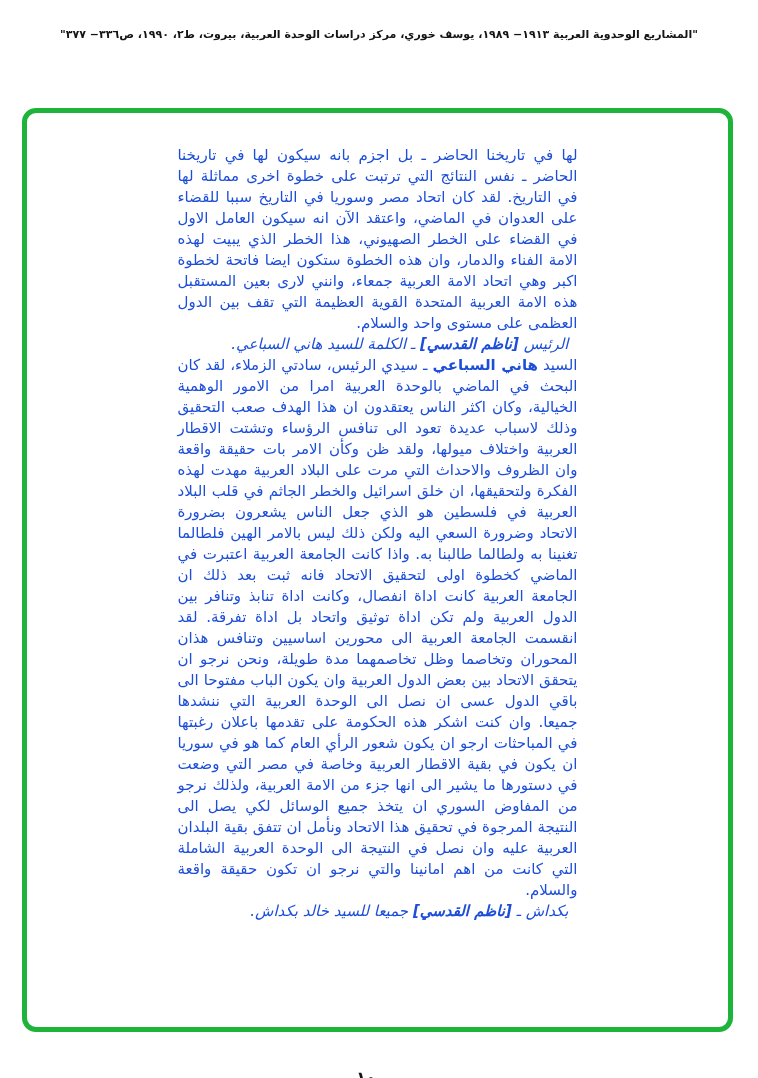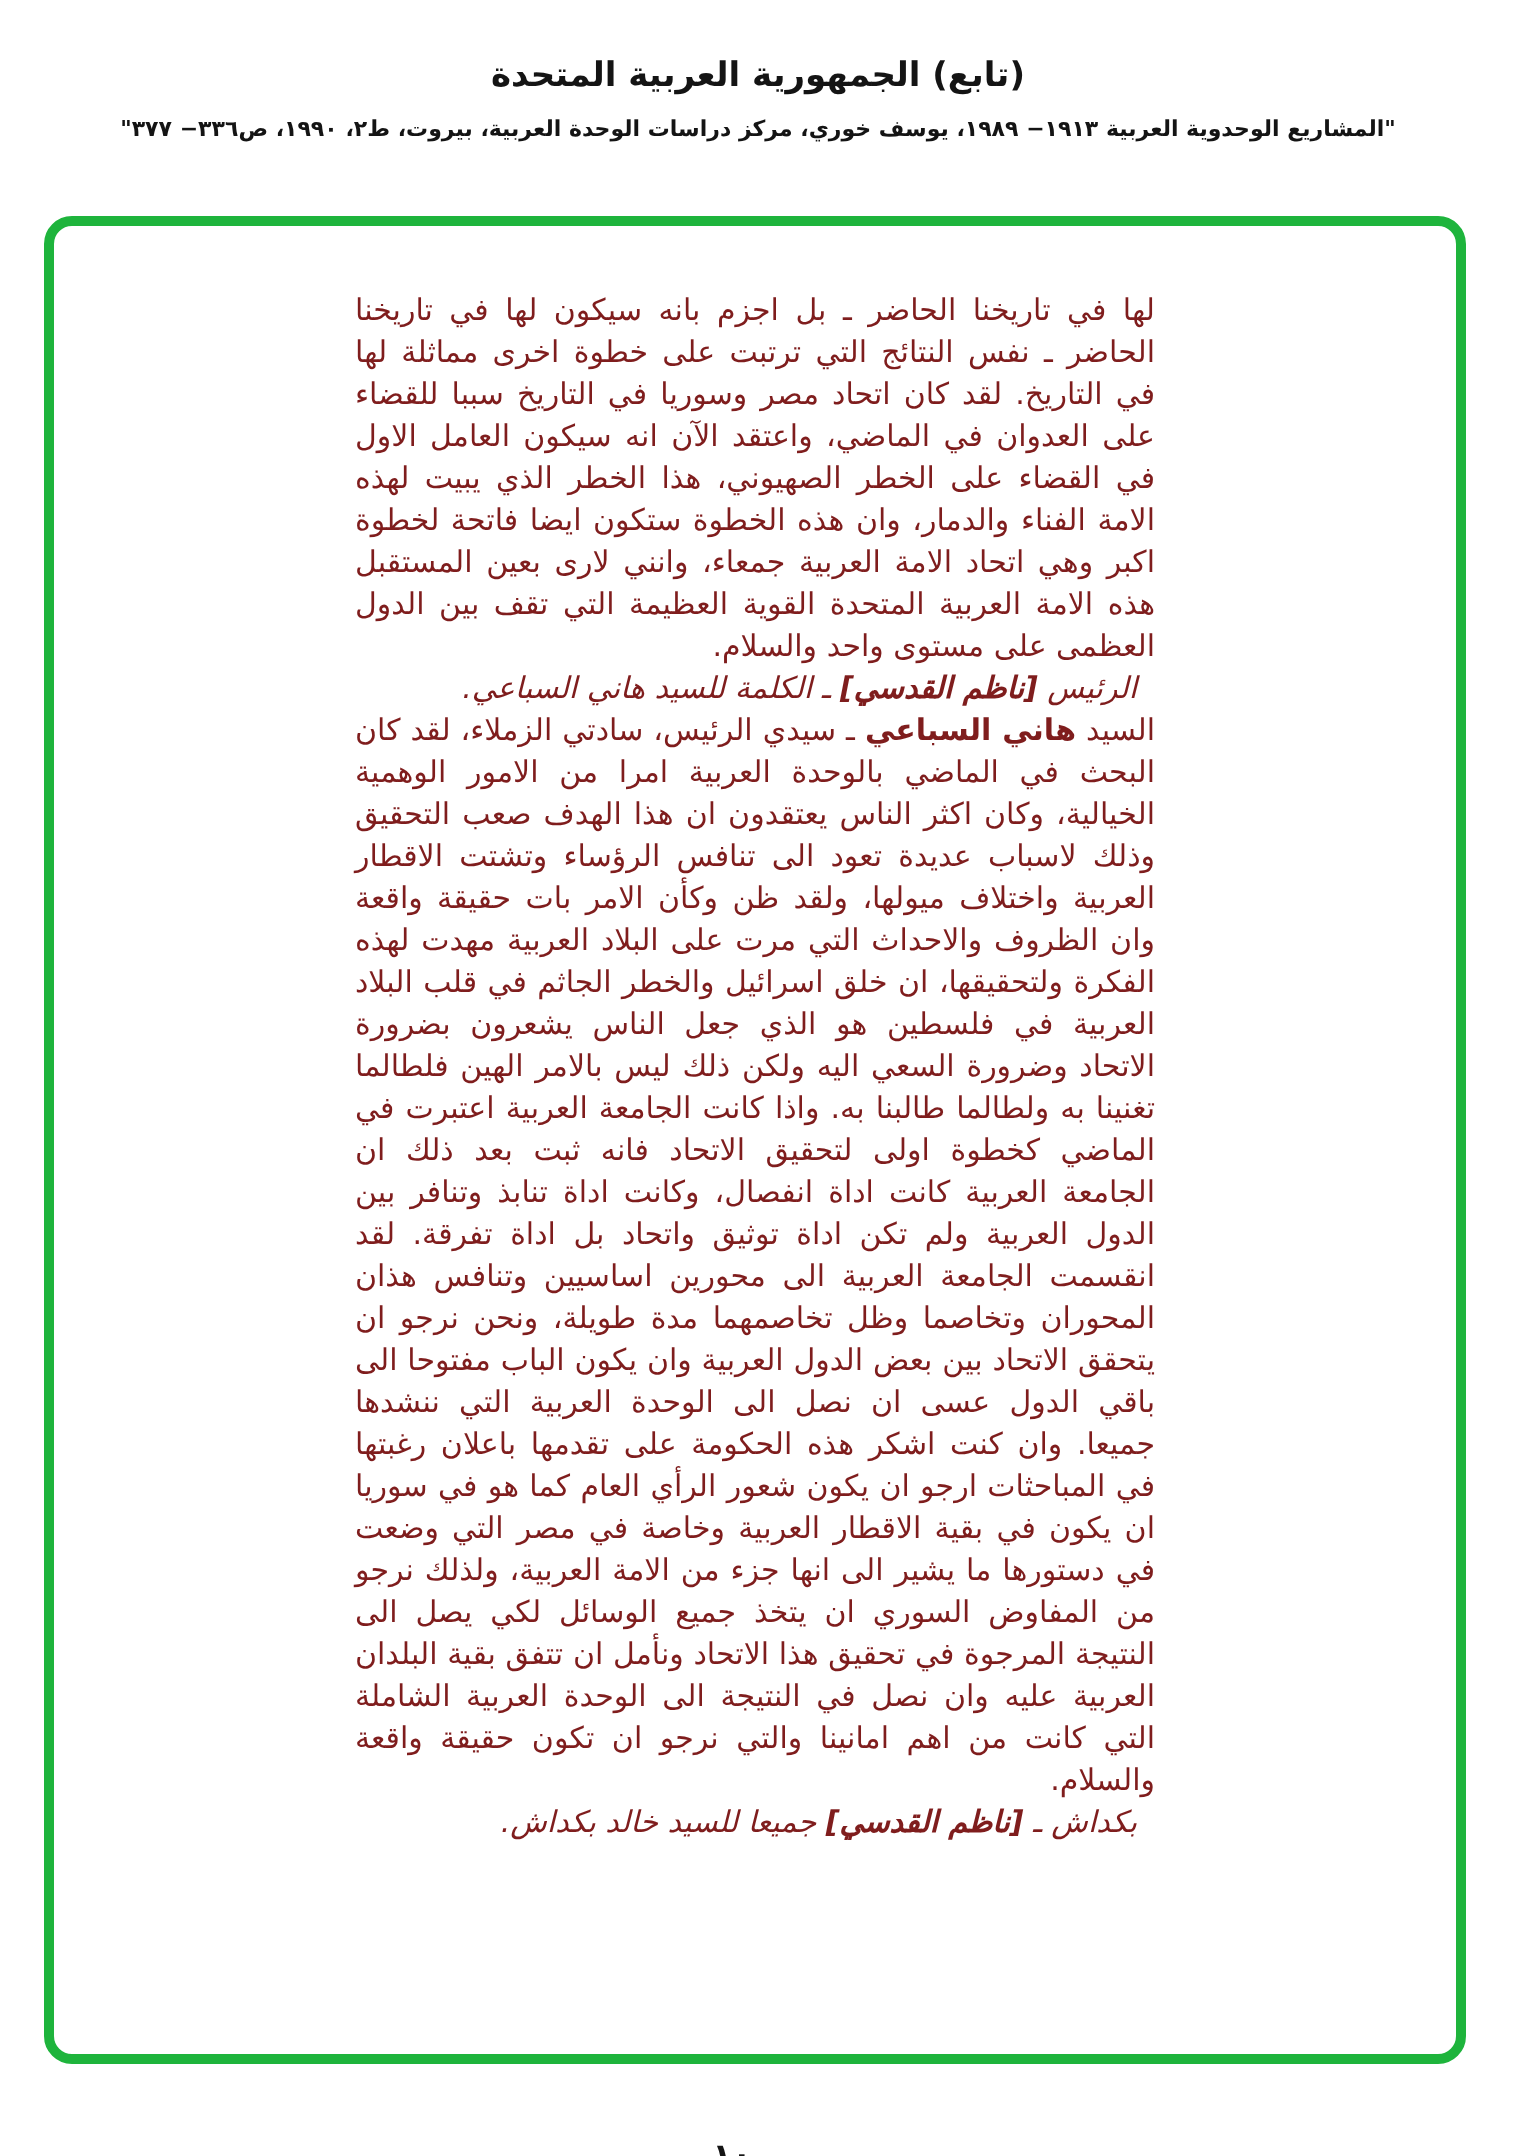--- a/index.html
+++ b/index.html
@@ -46,21 +46,21 @@
     border-radius: 14px;
     background: #ffffff;
   }
   .text-column {
     width: 400px;
     margin: 32px auto 0 auto;
     direction: rtl;
     text-align: justify;
     font-size: 15px;
     line-height: 21px;
-    color: #7f1d1d;
+    color: #1d4ed8;
   }
   .text-column p {
     margin: 0;
     padding: 0;
   }
   .para-indent {
     text-indent: 9px;
     font-style: italic;
   }
   .bold-name {
@@ -78,21 +78,20 @@
     font-weight: bold;
     direction: rtl;
   }
 </style>
 </head>
 <body>
 
 <div class="page">
 
   <div class="header">
-    <h1 class="page-title">(تابع) الجمهورية العربية المتحدة</h1>
     <p class="citation">"المشاريع الوحدوية العربية ١٩١٣− ١٩٨٩، يوسف خوري، مركز دراسات الوحدة العربية، بيروت، ط٢، ١٩٩٠، ص٣٣٦− ٣٧٧"</p>
   </div>
 
   <div class="content-frame">
     <div class="text-column">
 
       <p><span>لها في تاريخنا الحاضر ـ بل اجزم بانه سيكون لها في تاريخنا الحاضر ـ نفس النتائج التي ترتبت على خطوة اخرى مماثلة لها في التاريخ. لقد كان اتحاد مصر وسوريا في التاريخ سببا للقضاء على العدوان في الماضي، واعتقد الآن انه سيكون العامل الاول في القضاء على الخطر الصهيوني، هذا الخطر الذي يبيت لهذه الامة الفناء والدمار، وان هذه الخطوة ستكون ايضا فاتحة لخطوة اكبر وهي اتحاد الامة العربية جمعاء، وانني لارى بعين المستقبل هذه الامة العربية المتحدة القوية العظيمة التي تقف بين الدول العظمى على مستوى واحد والسلام.</span></p>
 
       <p class="para-indent"><span>الرئيس </span><span class="bold-name">[ناظم القدسي]</span><span> ـ الكلمة للسيد هاني السباعي.</span></p>
 

